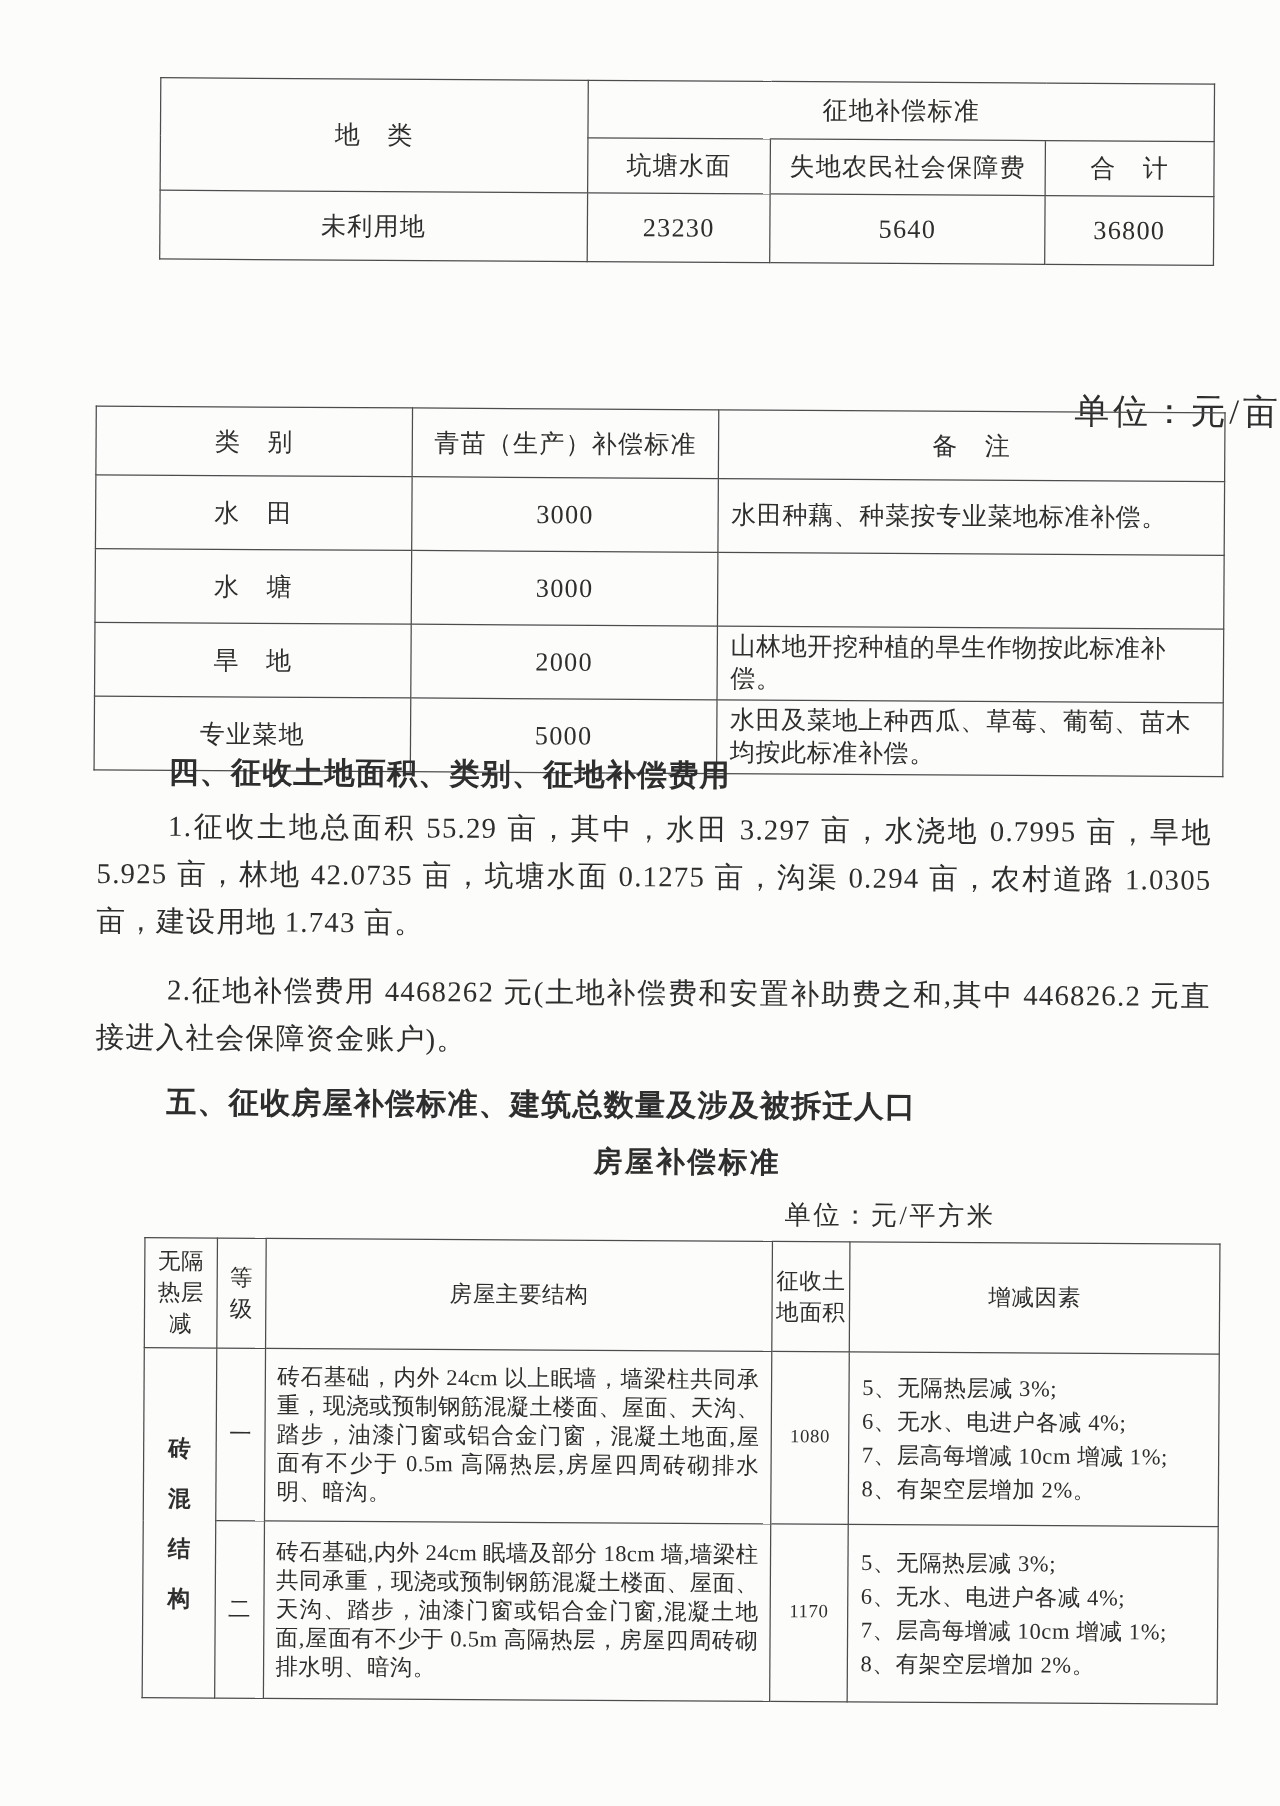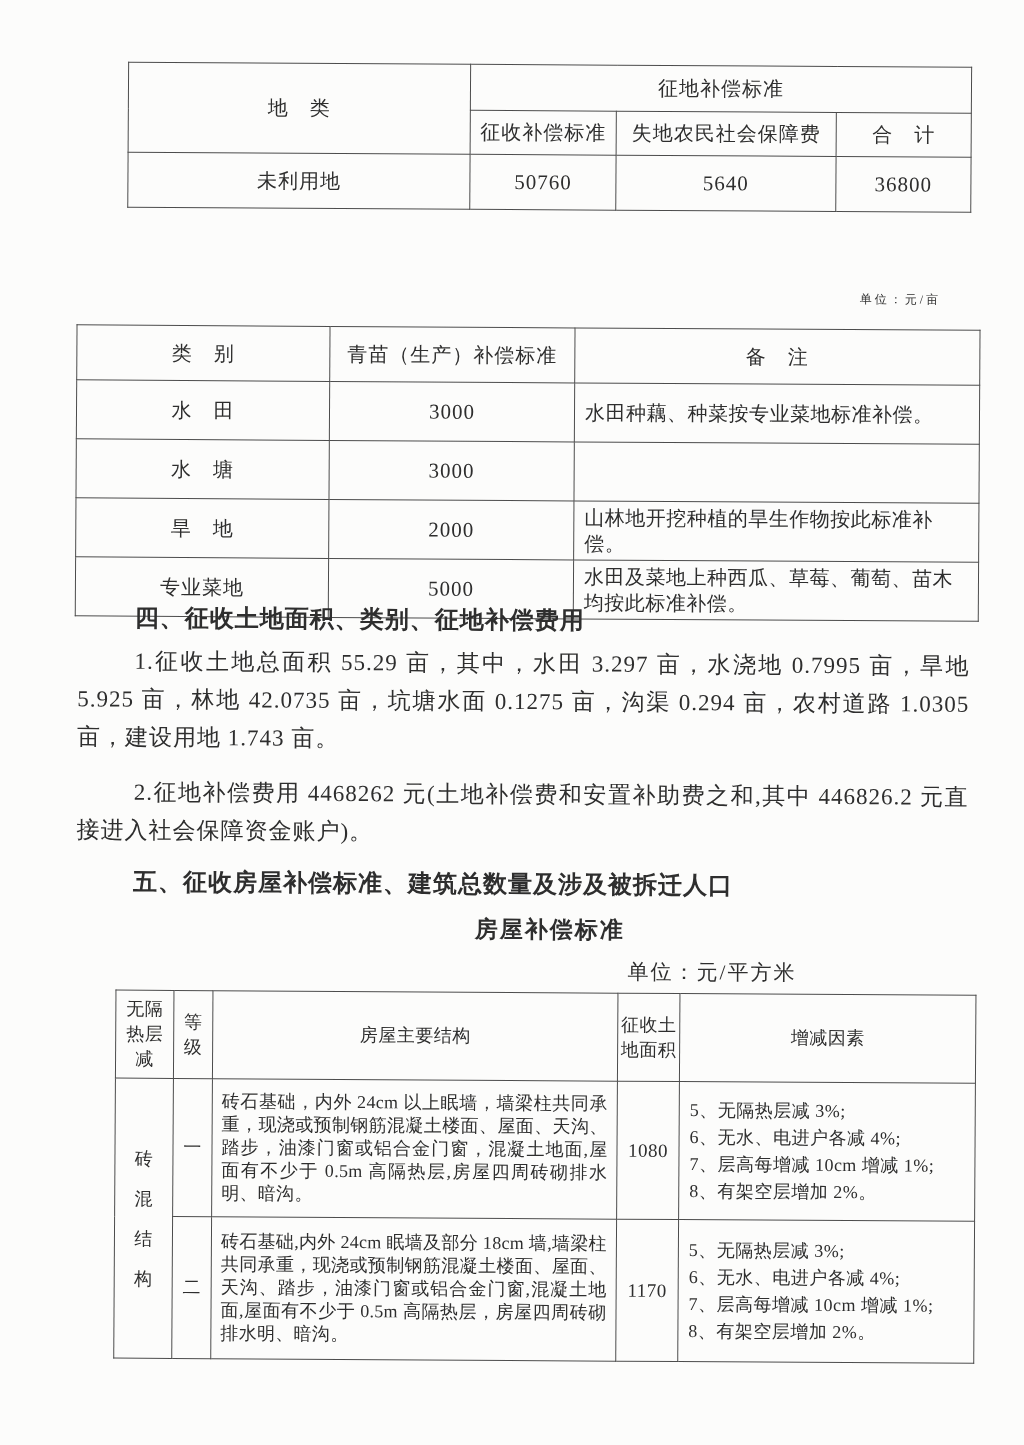--- a/index.html
+++ b/index.html
@@ -17,21 +17,21 @@
 
   
   .t1{left:125px;top:64px;width:843px;font-size:20px;letter-spacing:1px;}
   .t1 td{text-align:center;}
   .t1 .r1{height:46px;}
   .t1 .r2{height:44px;}
   .t1 .r3{height:55px;}
   .t1 .num{font-size:21px;letter-spacing:1px;}
 
   
-  .unit1{position:absolute;left:858px;top:289px;font-size:12px;letter-spacing:3px;white-space:nowrap;}
+  .unit1{position:absolute;left:858px;top:308px;font-size:28px;letter-spacing:3px;white-space:nowrap;}
   .unit2{position:absolute;left:630px;top:957px;font-size:21px;letter-spacing:2px;white-space:nowrap;}
 
   
   .t2{left:75px;top:327px;width:903px;font-size:20px;letter-spacing:1px;}
   .t2 td{text-align:center;height:52px;}
   .t2 .hd{height:42px;}
   .t2 td.remark{text-align:left;padding:3px 10px;line-height:26px;letter-spacing:0.5px;}
   .t2 .num{font-size:21px;}
 
   
@@ -47,49 +47,49 @@
 
   
   .t3{left:118px;top:992px;width:860px;font-size:18px;}
   .t3 td{text-align:center;padding:0 2px;line-height:25px;letter-spacing:0.5px;}
   .t3 .hd{height:88px;}
   .t3 .row1{height:138px;}
   .t3 .row2{height:142px;}
   .t3 td.struct{text-align:justify;padding:6px 9px;line-height:23px;letter-spacing:0.3px;}
   .t3 td.factors{text-align:left;vertical-align:middle;padding:6px 10px;line-height:27px;}
   .t3 .factor{padding-left:2.1em;text-indent:-2.1em;}
-  .vtext{width:1.1em;margin:0 auto;word-break:break-all;line-height:40px;font-size:18px;}
-  .t3 .num{font-size:19px;}
+  .vtext{width:1.1em;margin:0 auto;word-break:break-all;line-height:40px;font-size:18px;font-weight:bold;}
+  .t3 .num{font-size:15px;}
 </style>
 </head>
 <body>
 
 <div class="page">
   <div class="sheet">
 
     <table class="t1">
       <colgroup>
           <col style="width:342px">
           <col style="width:146px">
           <col style="width:220px">
           <col style="width:135px">
         </colgroup>
       <tbody>
           <tr class="r1">
         <td rowspan="2">地　类</td>
         <td colspan="3">征地补偿标准</td>
       </tr>
       <tr class="r2">
-        <td>征收补偿标准</td>
+        <td>坑塘水面</td>
         <td>失地农民社会保障费</td>
         <td>合　计</td>
       </tr>
       <tr class="r3">
         <td>未利用地</td>
-        <td class="num">50760</td>
+        <td class="num">23230</td>
         <td class="num">5640</td>
         <td class="num">36800</td>
       </tr>
     </tbody>
       </table>
 
     <div class="unit1">单位：元/亩</div>
 
     <table class="t2">
       <colgroup>

